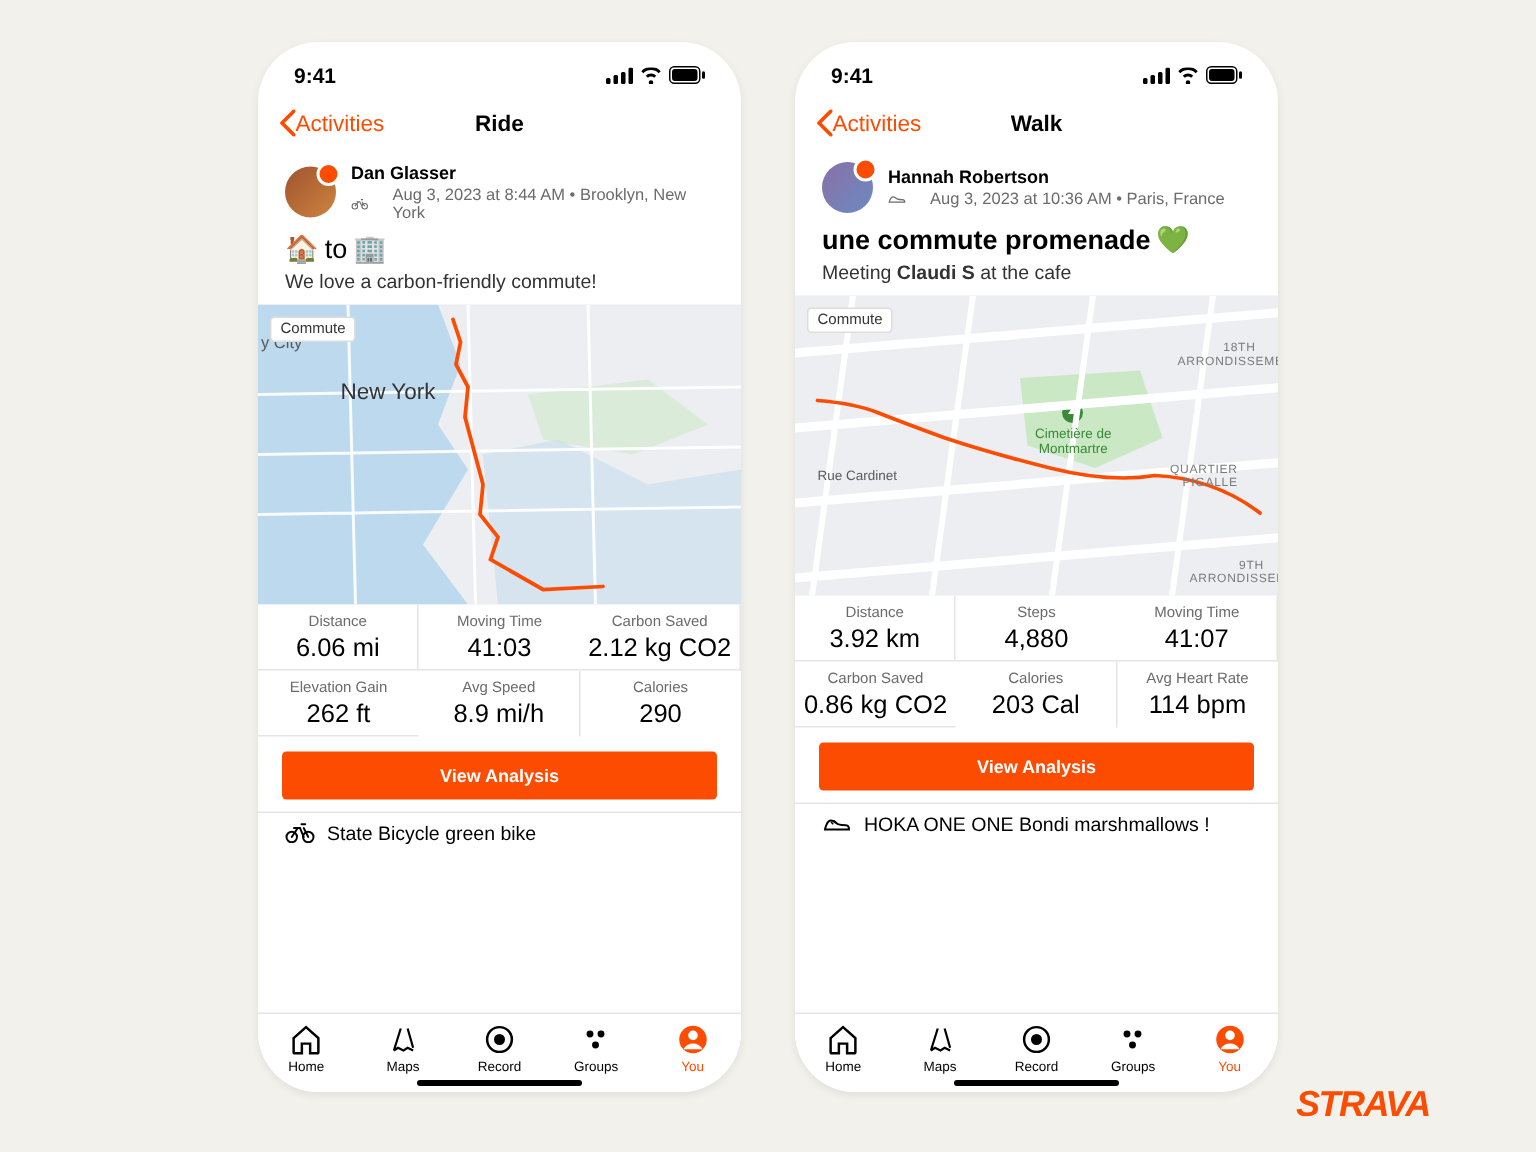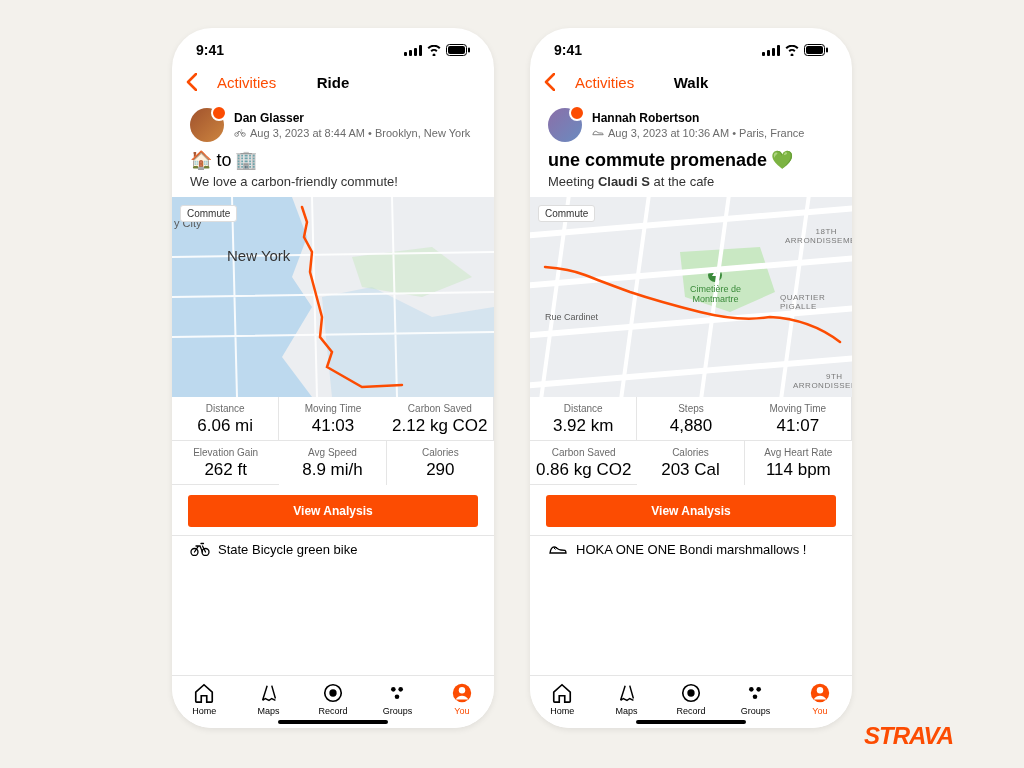--- a/index.html
+++ b/index.html
@@ -20,31 +20,31 @@
   .phone.left{left:172px;}
   .phone.right{left:530px;}
 
   
   .status-bar{display:flex;justify-content:space-between;align-items:center;padding:14px 24px 6px;font-size:14px;font-weight:600;}
   .status-icons{display:flex;align-items:center;gap:4px;}
   .status-icons svg{display:block;}
 
   
   .nav-header{display:flex;align-items:center;height:36px;padding:0 14px;position:relative;}
-  .back{display:flex;align-items:center;color:var(--orange);font-size:15px;font-weight:400;gap:20px;}
+  .back{display:flex;align-items:center;color:var(--orange);font-size:15px;font-weight:400;gap:0;}
   .back svg{fill:var(--orange);}
   .nav-title{position:absolute;left:0;right:0;text-align:center;font-weight:700;font-size:15px;pointer-events:none;}
 
   
   .author{display:flex;align-items:center;gap:10px;padding:8px 18px 2px;}
   .avatar{width:34px;height:34px;border-radius:50%;background:linear-gradient(135deg,#a0522d,#cd853f);position:relative;flex:0 0 auto;}
   .avatar.h{background:linear-gradient(135deg,#8b6fa8,#6a8bc0);}
   .avatar::after{content:"";position:absolute;right:-3px;top:-3px;width:12px;height:12px;border-radius:50%;background:var(--orange);border:2px solid #fff;}
   .author-name{font-size:12px;font-weight:700;margin-bottom:2px;}
-  .author-meta{font-size:11px;color:var(--muted);display:flex;align-items:center;gap:4px;}
+  .author-meta{font-size:11px;color:var(--muted);display:flex;align-items:center;gap:16px;}
   .sport-icon{width:12px;height:8px;}
 
   
   .activity-title{padding:6px 18px 2px;font-size:18px;font-weight:700;line-height:1.2;display:flex;align-items:center;gap:4px;}
   .caption{padding:0 18px 8px;font-size:13px;color:#333;}
 
   
   .map{position:relative;height:200px;background:var(--land);overflow:hidden;}
   .map .badge{position:absolute;left:8px;top:8px;background:#fff;border-radius:3px;font-size:10px;padding:2px 6px;color:#333;border:1px solid #ddd;z-index:3;}
   .map svg{position:absolute;inset:0;width:100%;height:100%;}
@@ -292,21 +292,21 @@
 
         <path d="M-20 40 L340 10 M-20 90 L340 60 M-20 140 L340 110 M-20 190 L340 160" stroke="#fff" stroke-width="6"></path>
         <path d="M40 -10 L10 210 M120 -10 L90 210 M200 -10 L170 210 M280 -10 L250 210" stroke="#fff" stroke-width="4"></path>
 
         <path d="M15 70 Q40 72 55 78 T100 95 Q130 105 170 115 T240 120 Q280 122 310 145" stroke="#fc4c02" stroke-width="2.5" fill="none" stroke-linecap="round"></path>
       </svg>
       <span class="map-label small" style="left:255px;top:30px;white-space:pre;text-align:center;">18TH
 ARRONDISSEMENT</span>
       <span class="map-label small" style="left:263px;top:175px;white-space:pre;text-align:center;">9TH
 ARRONDISSEMENT</span>
-      <span class="map-label small" style="left:250px;top:96px;white-space:pre;text-align:left;">QUARTIER
+      <span class="map-label small" style="left:250px;top:111px;white-space:pre;text-align:right;">QUARTIER
 PIGALLE</span>
       <span class="map-label" style="left:160px;top:87px;font-size:9px;color:#3a8a3a;white-space:pre;text-align:center;">Cimetière de
 Montmartre</span>
       <span class="map-label" style="left:15px;top:115px;font-size:9px;">Rue Cardinet</span>
     </div>
 
     <div class="stats">
       <div class="stat">
           <div class="stat-label">Distance</div>
           <div class="stat-value">3.92 km</div>

